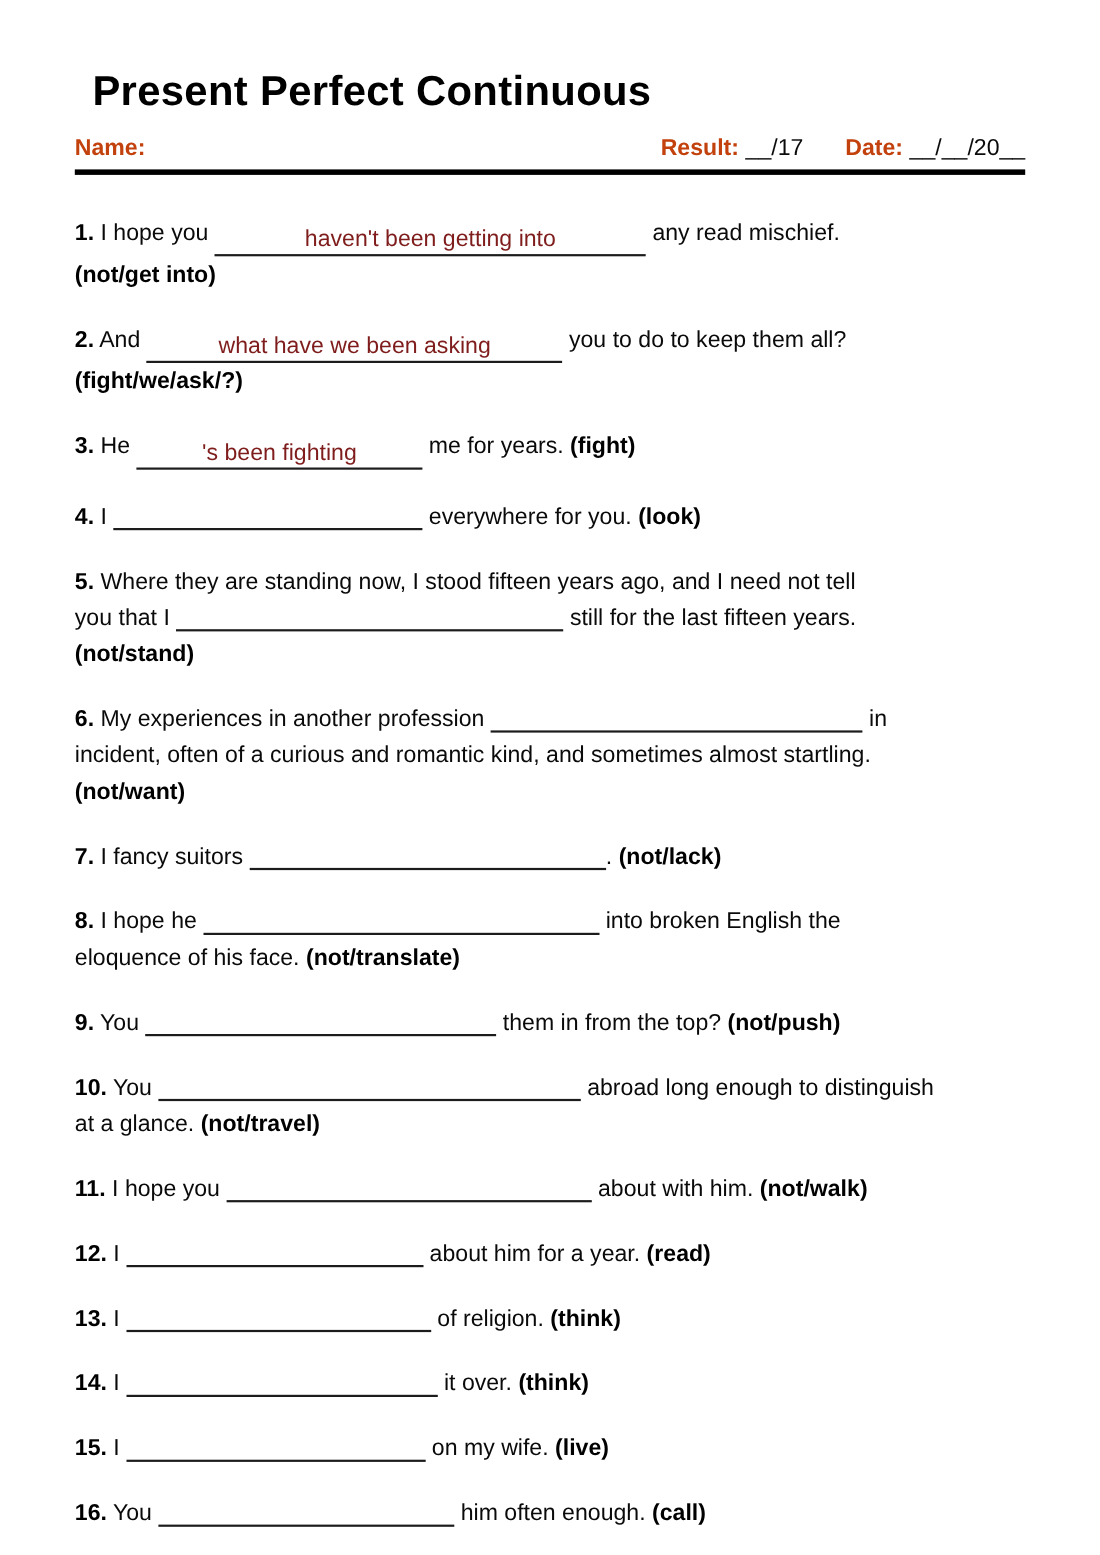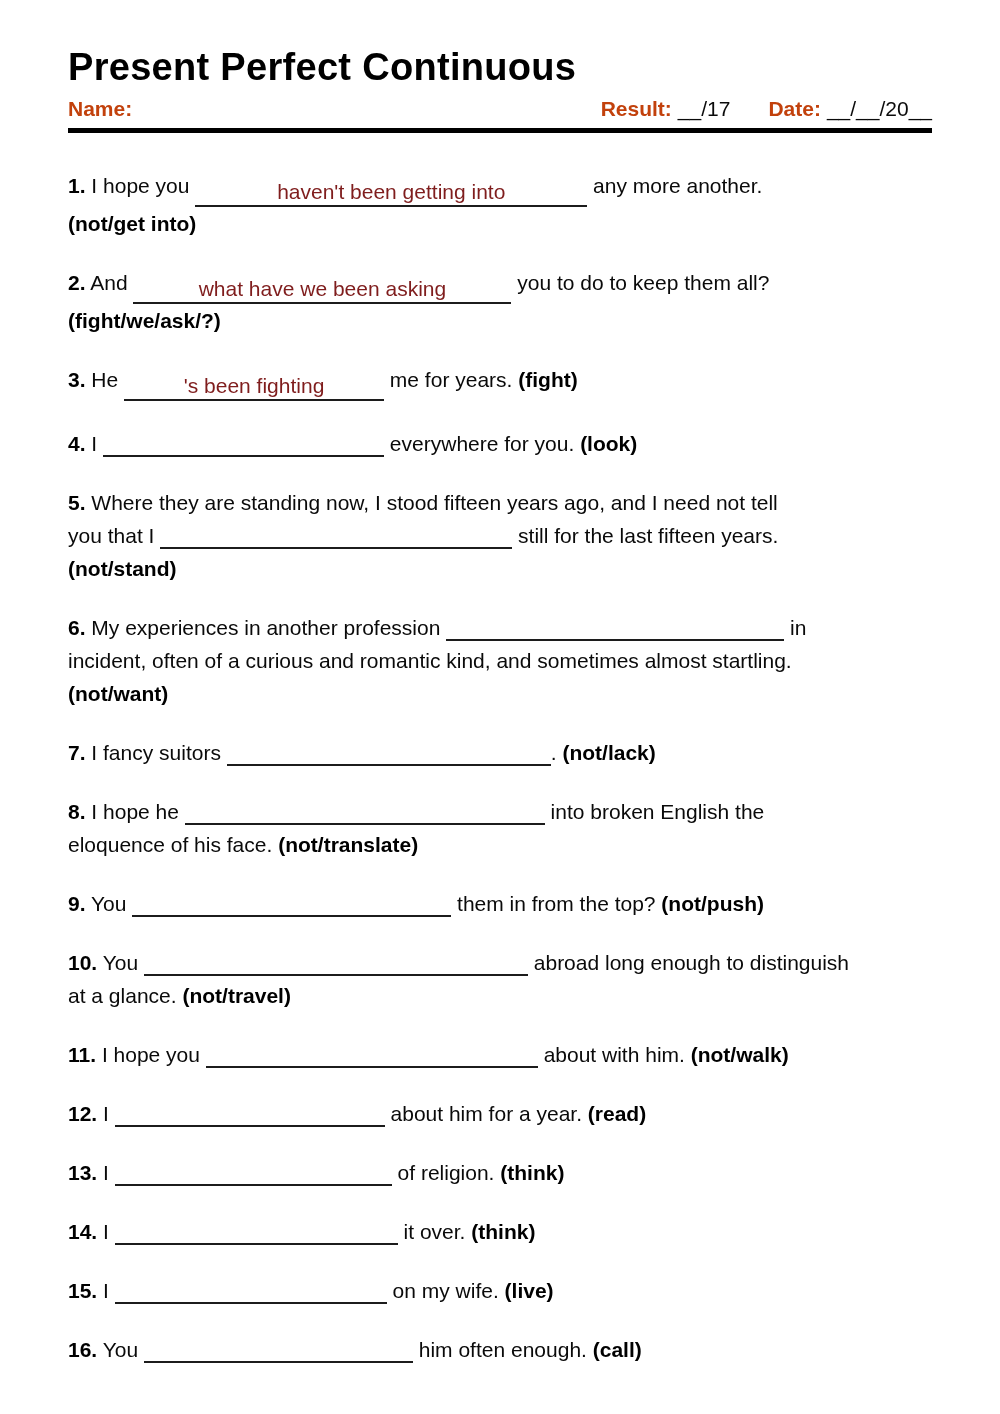--- a/index.html
+++ b/index.html
@@ -11,21 +11,21 @@
     width: 1000px;
     min-height: 1414px;
     font-family: "Liberation Sans", "DejaVu Sans", sans-serif;
     color: #0a0a0a;
     overflow-x: hidden;
   }
   .page {
     padding: 44px 68px 40px 68px;
   }
   h1.title {
-    margin: 0;
+    margin: 16px;
     font-size: 38px;
     line-height: 46px;
     font-weight: 700;
     color: #000;
     letter-spacing: 0.3px;
   }
   .meta-row {
     display: flex;
     justify-content: space-between;
     align-items: flex-end;
@@ -80,21 +80,21 @@
       </div>
       <div class="meta-item">
         <b>Date:</b><span class="meta-value">__/__/20__</span>
       </div>
     </div>
   </div>
 
   <div class="rule"></div>
 
   <div class="questions">
-      <p class="question"><b>1.</b><span> I hope you </span><span class="blank" style="width: 392px;"><span class="answer">haven't been getting into</span></span><span> any more another.</span><br><b>(not/get into)</b></p>
+      <p class="question"><b>1.</b><span> I hope you </span><span class="blank" style="width: 392px;"><span class="answer">haven't been getting into</span></span><span> any read mischief.</span><br><b>(not/get into)</b></p>
       <p class="question"><b>2.</b><span> And </span><span class="blank" style="width: 378px;"><span class="answer">what have we been asking</span></span><span> you to do to keep them all?</span><br><b>(fight/we/ask/?)</b></p>
       <p class="question"><b>3.</b><span> He </span><span class="blank" style="width: 260px;"><span class="answer">'s been fighting</span></span><span> me for years. </span><b>(fight)</b></p>
       <p class="question"><b>4.</b><span> I </span><span class="blank" style="width: 281px;"><span class="answer"></span></span><span> everywhere for you. </span><b>(look)</b></p>
       <p class="question"><b>5.</b><span> Where they are standing now, I stood fifteen years ago, and I need not tell</span><br><span>you that I </span><span class="blank" style="width: 352px;"><span class="answer"></span></span><span> still for the last fifteen years.</span><br><b>(not/stand)</b></p>
       <p class="question"><b>6.</b><span> My experiences in another profession </span><span class="blank" style="width: 338px;"><span class="answer"></span></span><span> in</span><br><span>incident, often of a curious and romantic kind, and sometimes almost startling.</span><br><b>(not/want)</b></p>
       <p class="question"><b>7.</b><span> I fancy suitors </span><span class="blank" style="width: 324px;"><span class="answer"></span></span><span>. </span><b>(not/lack)</b></p>
       <p class="question"><b>8.</b><span> I hope he </span><span class="blank" style="width: 360px;"><span class="answer"></span></span><span> into broken English the</span><br><span>eloquence of his face. </span><b>(not/translate)</b></p>
       <p class="question"><b>9.</b><span> You </span><span class="blank" style="width: 319px;"><span class="answer"></span></span><span> them in from the top? </span><b>(not/push)</b></p>
       <p class="question"><b>10.</b><span> You </span><span class="blank" style="width: 384px;"><span class="answer"></span></span><span> abroad long enough to distinguish</span><br><span>at a glance. </span><b>(not/travel)</b></p>
       <p class="question"><b>11.</b><span> I hope you </span><span class="blank" style="width: 332px;"><span class="answer"></span></span><span> about with him. </span><b>(not/walk)</b></p>

